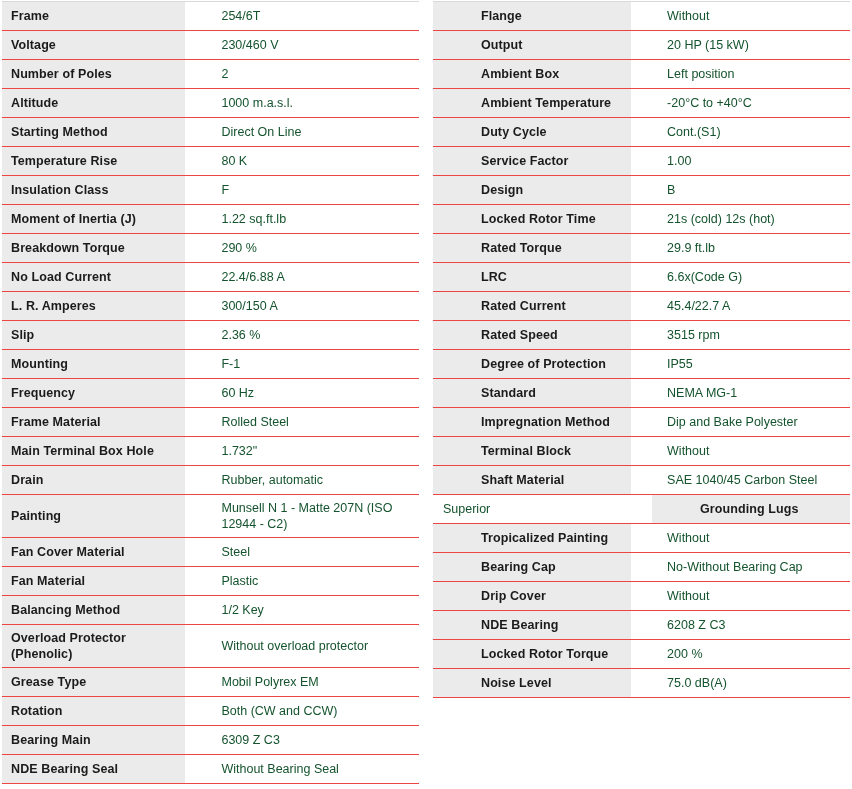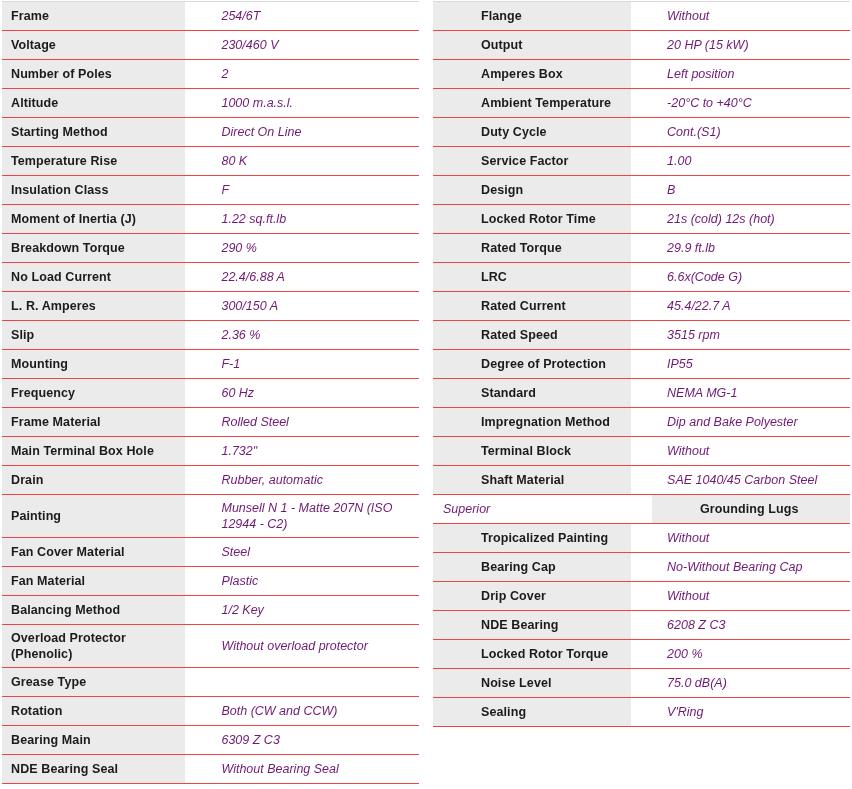--- a/index.html
+++ b/index.html
@@ -37,23 +37,22 @@
   }
   .cell.label {
     background: #ebebeb;
     font-weight: 700;
     color: #1b1b1b;
     padding: 5px 6px 5px 9px;
     letter-spacing: 0.1px;
   }
   .cell.value {
     flex: 1;
-    color: #701a75;
+    color: #14532d;
     padding: 5px 6px 5px 10px;
-    font-style: italic;
   }
   .t-left .cell.label  { width: 44%; }
   .t-right .cell.label { width: 47.5%; padding-left: 48px; }
 </style>
 </head>
 <body>
 
 <div class="sheet">
   <div class="spec-table t-left">
       <div class="spec-row">
@@ -139,20 +138,21 @@
       <div class="spec-row">
         <div class="cell label">Balancing Method</div>
         <div class="cell value">1/2 Key</div>
       </div>
       <div class="spec-row">
         <div class="cell label">Overload Protector (Phenolic)</div>
         <div class="cell value">Without overload protector</div>
       </div>
       <div class="spec-row">
         <div class="cell label">Grease Type</div>
+        <div class="cell value">Mobil Polyrex EM</div>
       </div>
       <div class="spec-row">
         <div class="cell label">Rotation</div>
         <div class="cell value">Both (CW and CCW)</div>
       </div>
       <div class="spec-row">
         <div class="cell label">Bearing Main</div>
         <div class="cell value">6309 Z C3</div>
       </div>
       <div class="spec-row">
@@ -163,21 +163,21 @@
   <div class="spec-table t-right">
       <div class="spec-row">
         <div class="cell label">Flange</div>
         <div class="cell value">Without</div>
       </div>
       <div class="spec-row">
         <div class="cell label">Output</div>
         <div class="cell value">20 HP (15 kW)</div>
       </div>
       <div class="spec-row">
-        <div class="cell label">Amperes Box</div>
+        <div class="cell label">Ambient Box</div>
         <div class="cell value">Left position</div>
       </div>
       <div class="spec-row">
         <div class="cell label">Ambient Temperature</div>
         <div class="cell value">-20°C to +40°C</div>
       </div>
       <div class="spec-row">
         <div class="cell label">Duty Cycle</div>
         <div class="cell value">Cont.(S1)</div>
       </div>
@@ -249,19 +249,15 @@
         <div class="cell label">NDE Bearing</div>
         <div class="cell value">6208 Z C3</div>
       </div>
       <div class="spec-row">
         <div class="cell label">Locked Rotor Torque</div>
         <div class="cell value">200 %</div>
       </div>
       <div class="spec-row">
         <div class="cell label">Noise Level</div>
         <div class="cell value">75.0 dB(A)</div>
-      </div>
-      <div class="spec-row">
-        <div class="cell label">Sealing</div>
-        <div class="cell value">V'Ring</div>
       </div>
     </div>
 </div>
 
 </body></html>

